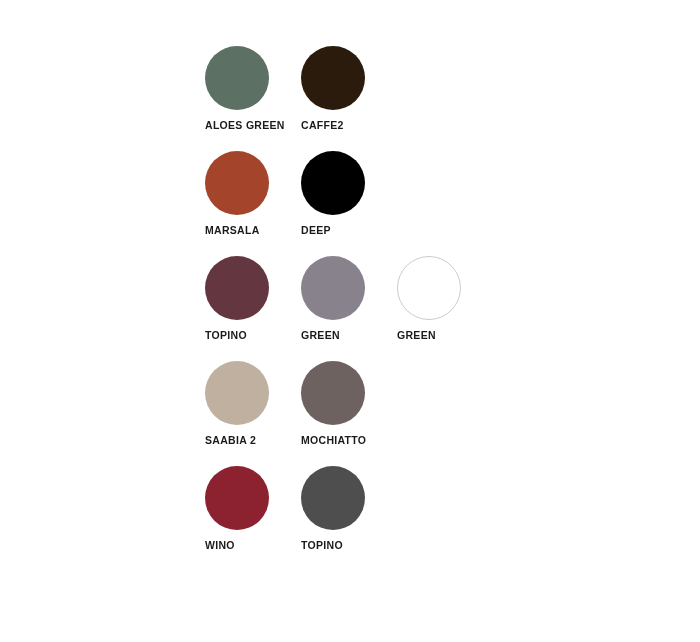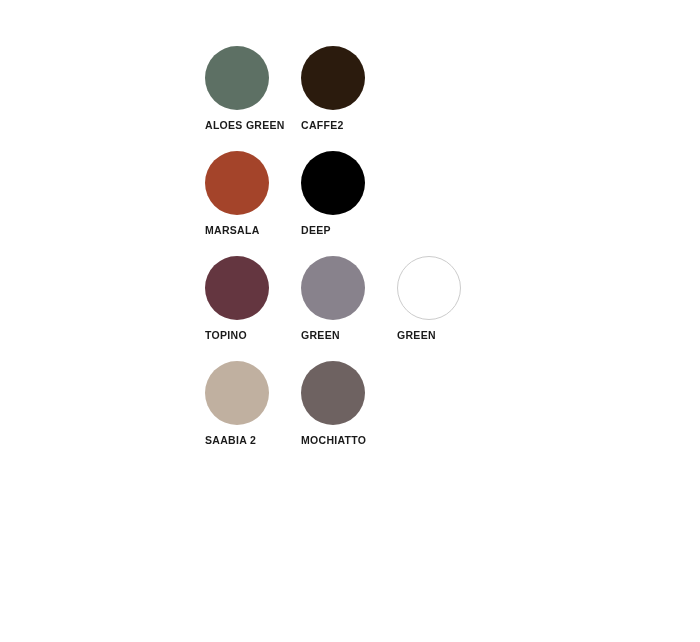--- a/index.html
+++ b/index.html
@@ -124,15 +124,29 @@
       <div class="swatch-cell">
         <span class="swatch-disc" style="background-color: rgb(110, 98, 97);"></span>
         <span class="swatch-label">MOCHIATTO</span>
       </div>
       <div class="swatch-cell empty">
         <span class="swatch-disc"></span>
         <span class="swatch-label"></span>
       </div>
     </div>
 
+    <div class="swatch-row">
+      <div class="swatch-cell">
+        <span class="swatch-disc" style="background-color: rgb(140, 34, 48);"></span>
+        <span class="swatch-label">WINO</span>
+      </div>
+      <div class="swatch-cell">
+        <span class="swatch-disc" style="background-color: rgb(78, 78, 78);"></span>
+        <span class="swatch-label">TOPINO</span>
+      </div>
+      <div class="swatch-cell empty">
+        <span class="swatch-disc"></span>
+        <span class="swatch-label"></span>
+      </div>
+    </div>
 
   </div>
 </div>
 
 </body></html>

